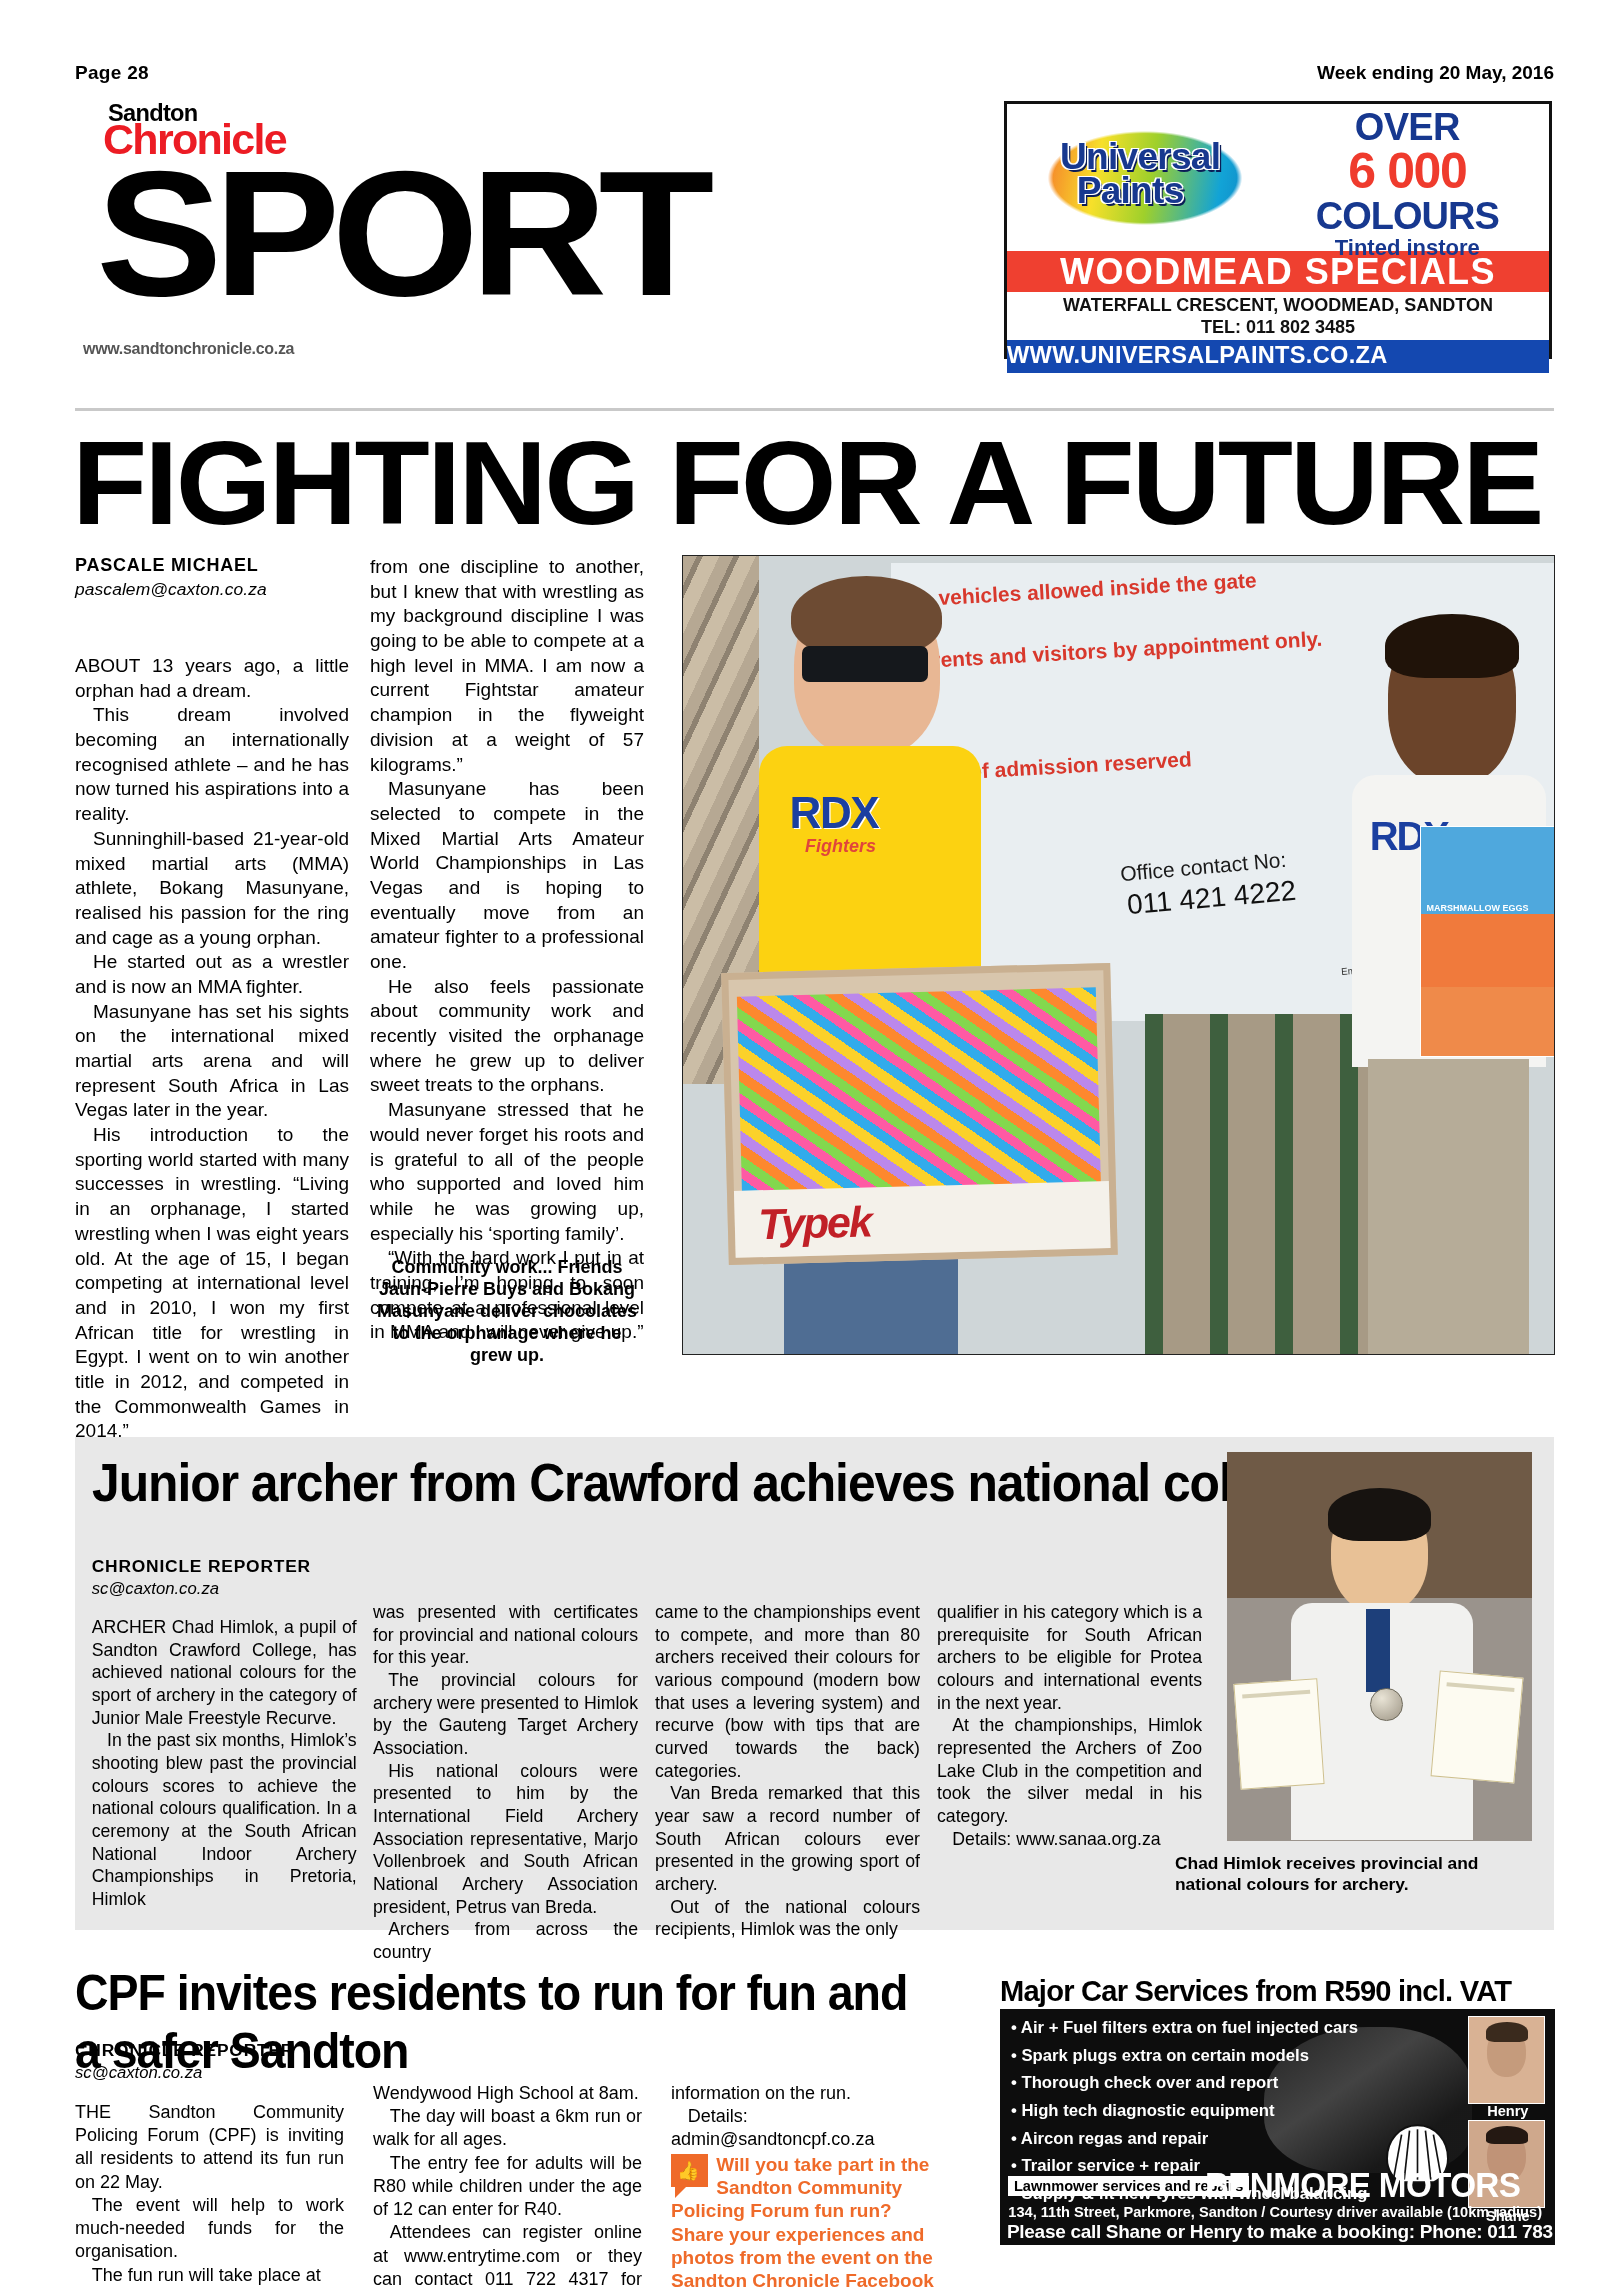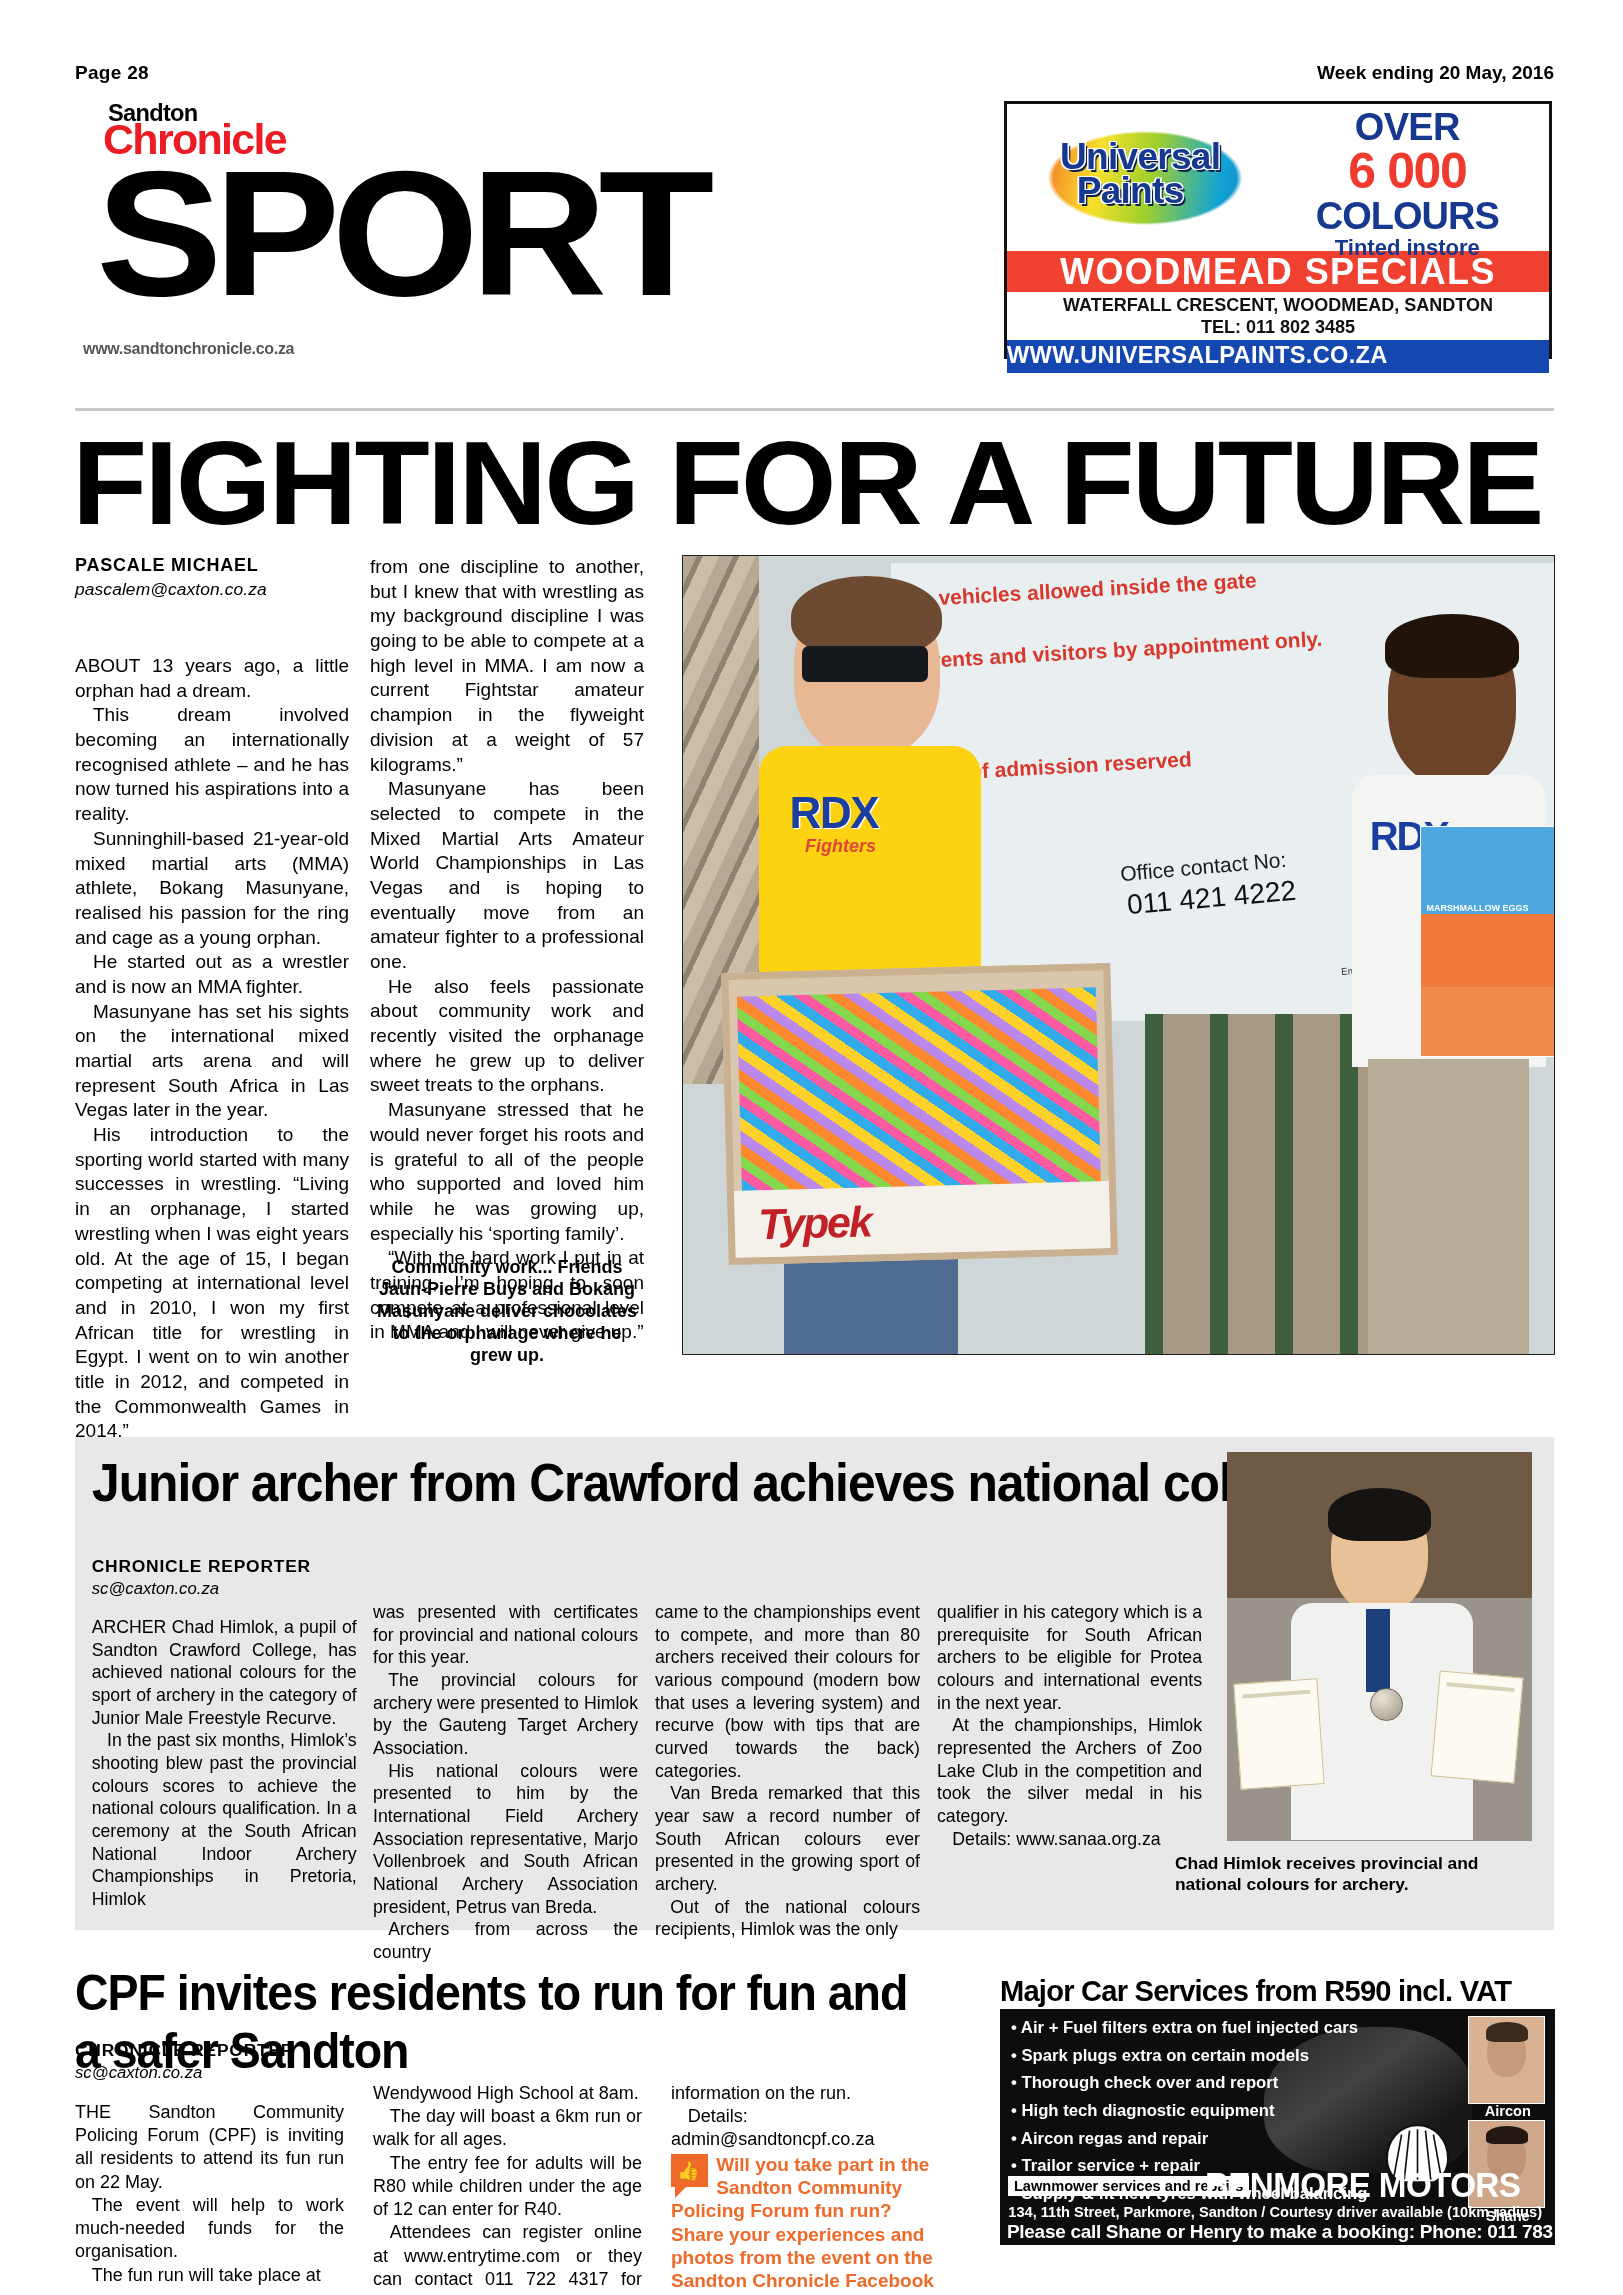--- a/index.html
+++ b/index.html
@@ -376,21 +376,21 @@
         <li>• <span>Thorough check over and report</span></li>
         <li>• <span>High tech diagnostic equipment</span></li>
         <li>• <span>Aircon regas and repair</span></li>
         <li>• <span>Trailor service + repair</span></li>
         <li>• <span>Supply &amp; fit new tyres with wheel balancing</span></li>
       </ul>
       <div class="bm-portrait bm-p1" style="background:linear-gradient(#d9b294 0 100%);">
         <div style="position:absolute;left:18px;top:11px;width:39px;height:49px;background:#c59b7c;border-radius:46%;"></div>
         <div style="position:absolute;left:16.7px;top:5.6px;width:42px;height:19.4px;background:#3a2a1d;border-radius:50% 50% 20% 20%;"></div>
       </div>
-      <div class="bm-pname bm-n1">Aircon</div>
+      <div class="bm-pname bm-n1">Henry</div>
       <div class="bm-portrait bm-p2" style="background:linear-gradient(#cfa88c 0 100%);">
         <div style="position:absolute;left:18px;top:11px;width:39px;height:49px;background:#c09377;border-radius:46%;"></div>
         <div style="position:absolute;left:16.7px;top:5.6px;width:42px;height:18px;background:#241812;border-radius:50% 50% 20% 20%;"></div>
       </div>
       <div class="bm-pname bm-n2">Shane</div>
 
       <div class="bm-lawn">Lawnmower services and repairs</div>
       <div class="bm-name">BENMORE MOTORS</div>
       <div class="bm-addr">134, 11th Street, Parkmore, Sandton / Courtesy driver available (10km radius)</div>
       <div class="bm-call">Please call Shane or Henry to make a booking: Phone: 011 783 1123/4</div>

